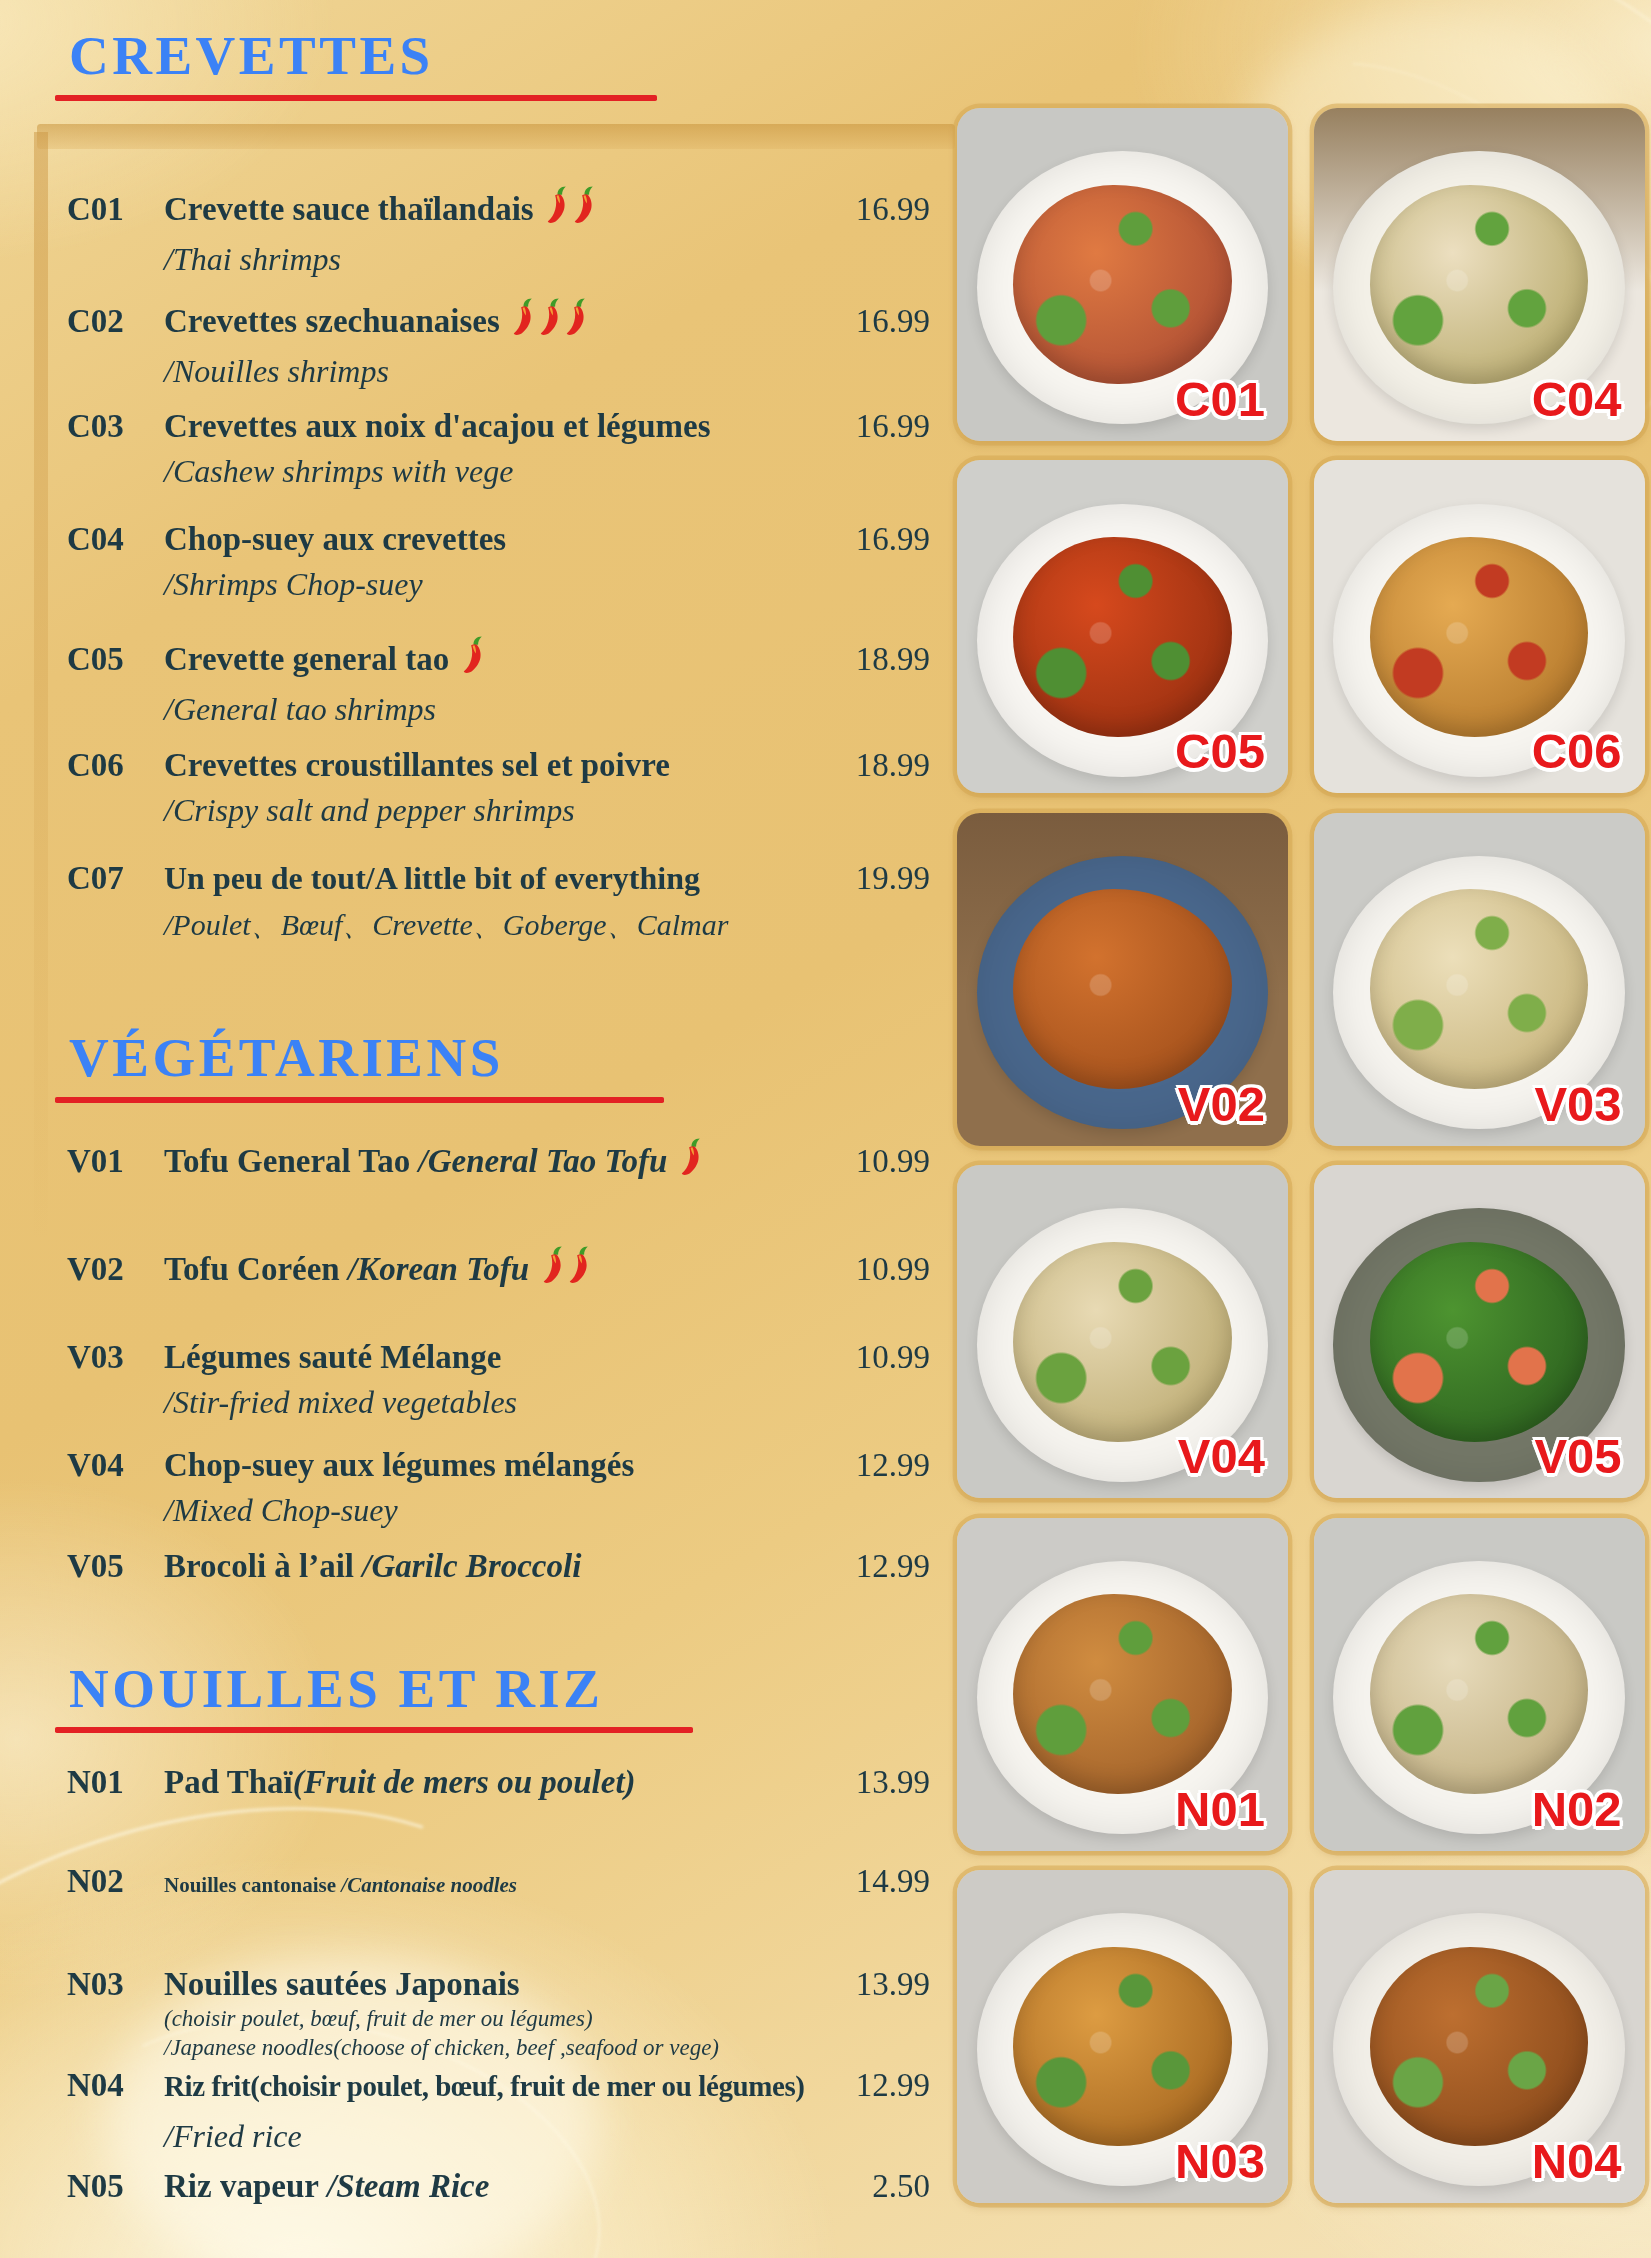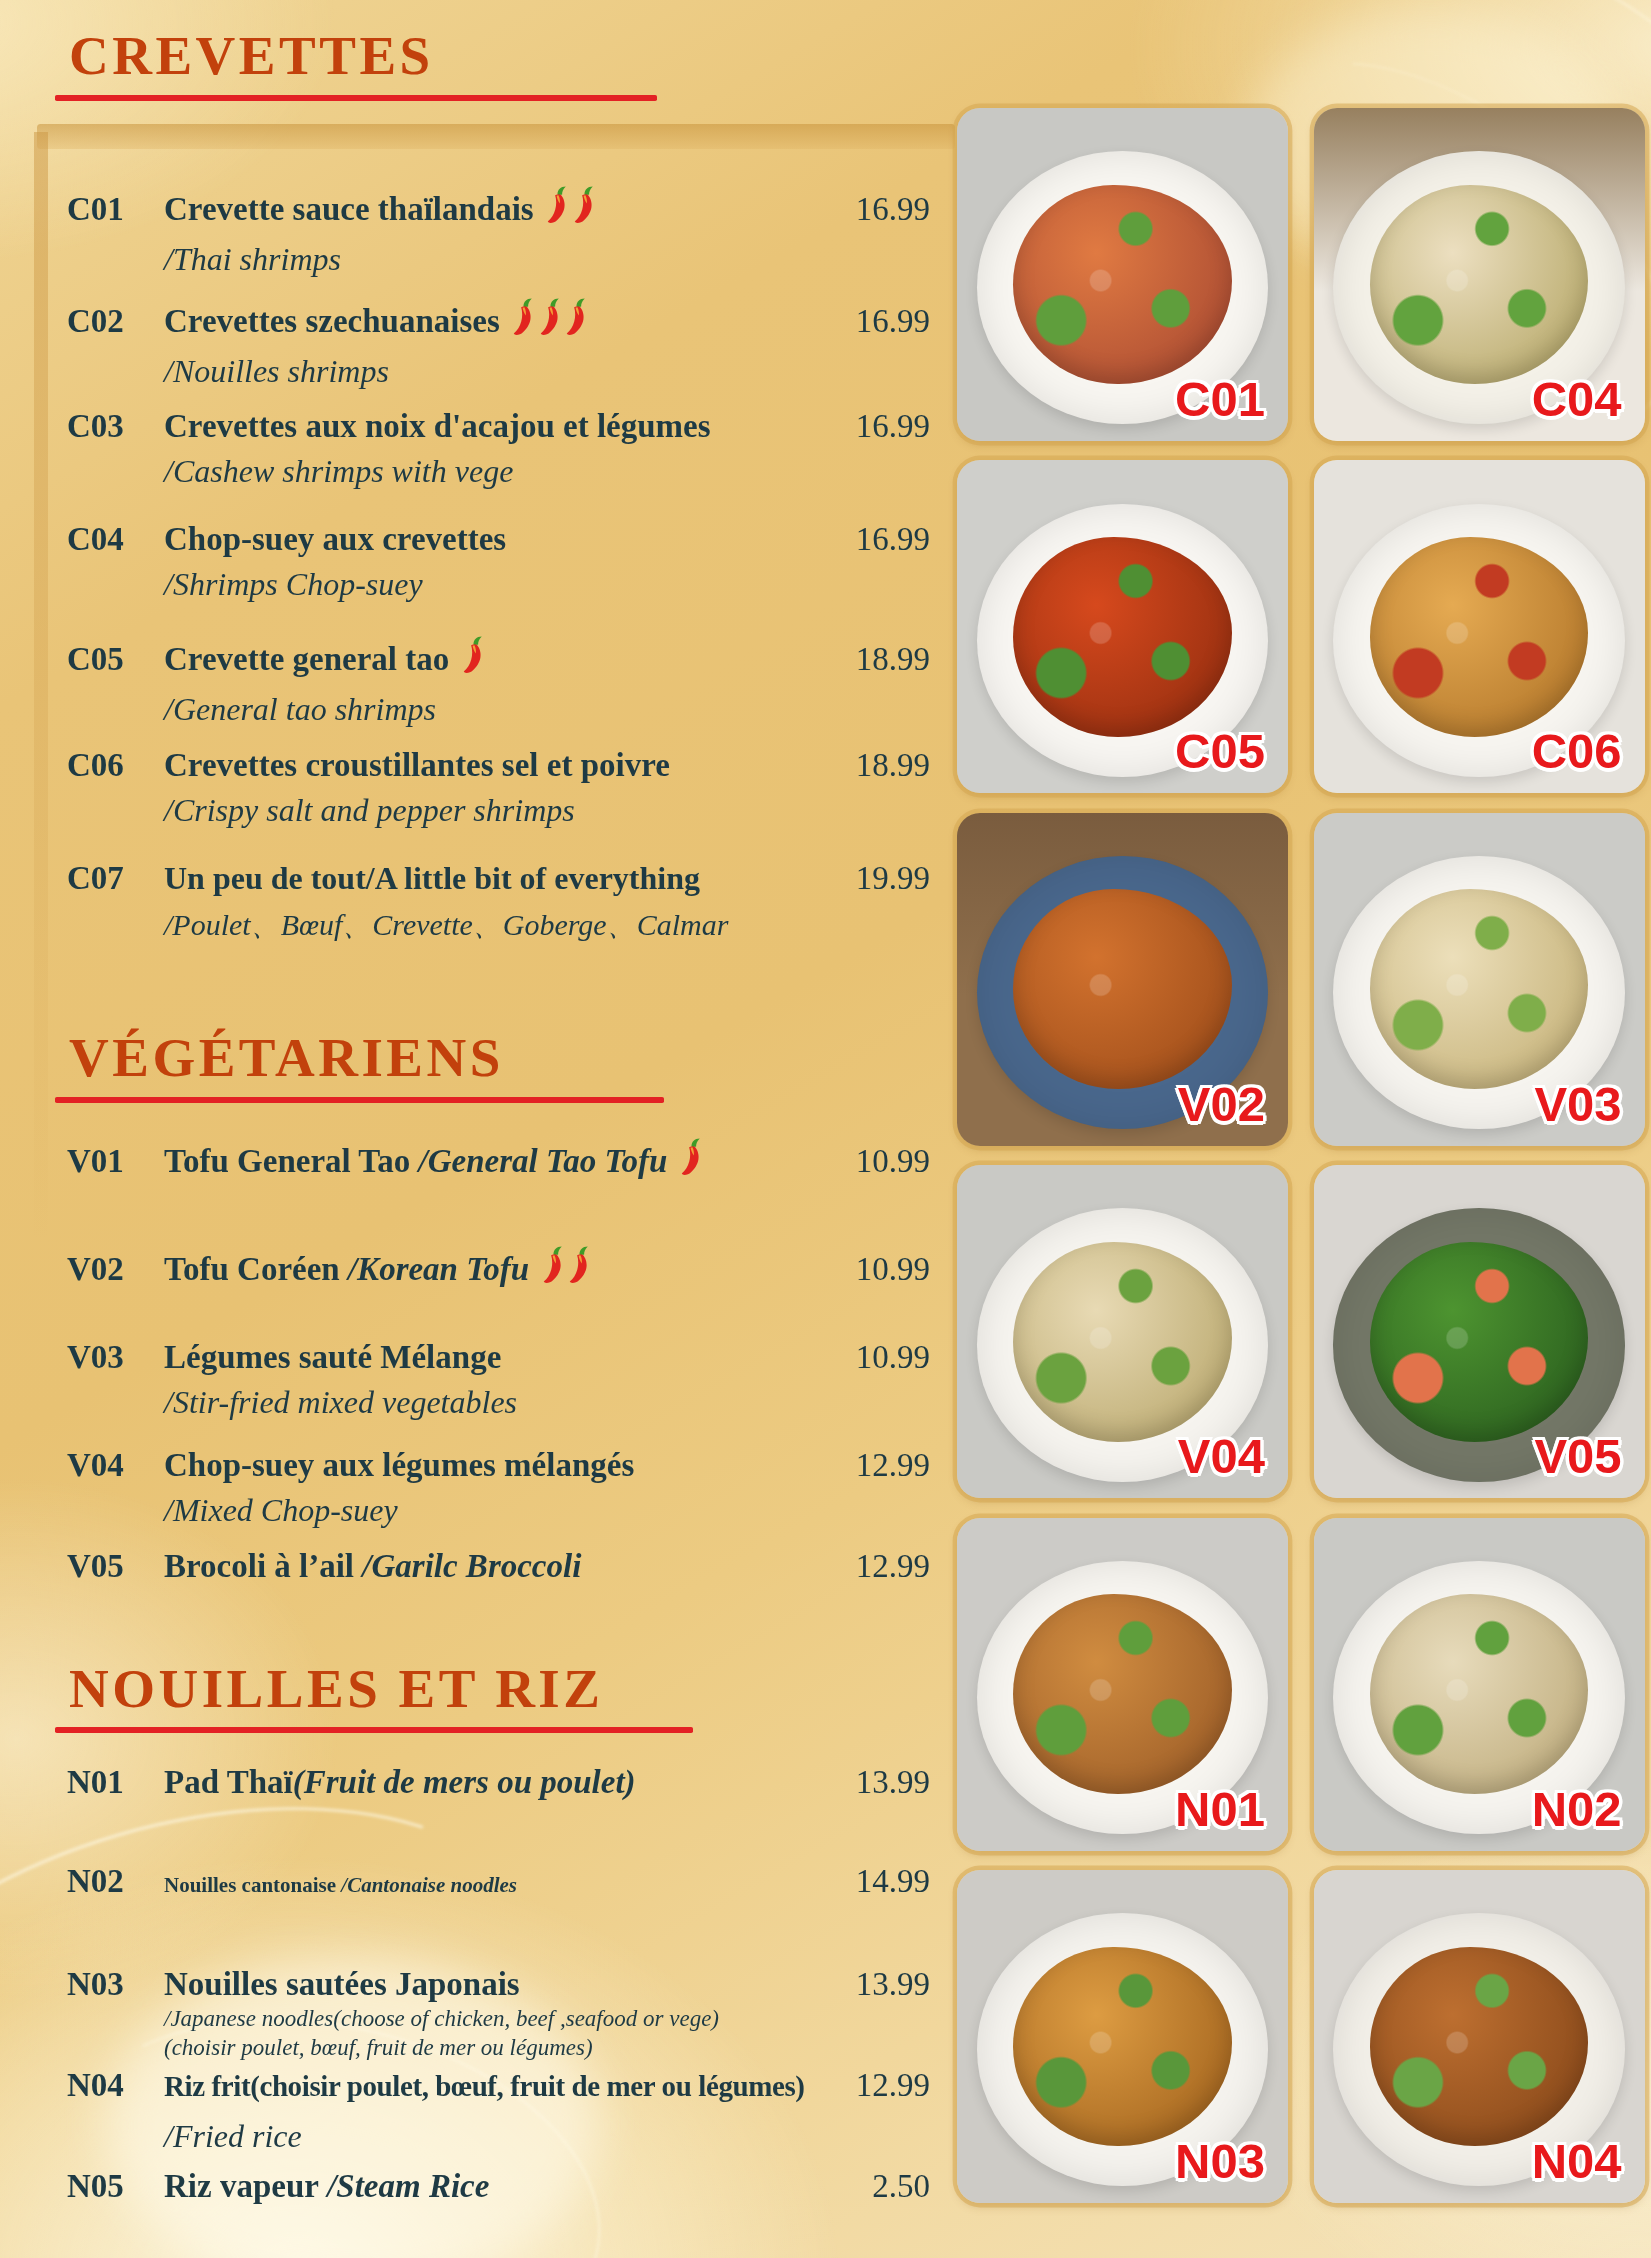--- a/index.html
+++ b/index.html
@@ -27,21 +27,21 @@
 
   
   .band{position:absolute;left:37px;top:124px;width:918px;height:25px;
         background:linear-gradient(180deg,rgba(199,146,58,.55),rgba(222,178,98,.35));
         border-radius:3.5px;}
   .edgeL{position:absolute;left:34px;top:132px;width:14px;height:1112px;
         background:linear-gradient(180deg,rgba(203,150,66,.5),rgba(203,150,66,0));}
 
   .col{position:absolute;left:0;top:0;width:1652px;height:2258px;}
 
-  h2.sec{position:absolute;margin:0;color:#c2410c;font-weight:700;
+  h2.sec{position:absolute;margin:0;color:#3b82f6;font-weight:700;
          font-size:55px;letter-spacing:3.5px;line-height:58px;font-family:"Liberation Serif",serif;}
   .rule{position:absolute;height:6.2px;background:#e32124;border-radius:1.8px;}
 
   .item{position:absolute;left:67px;width:863px;color:#1e3a44;}
   .row{display:flex;align-items:baseline;}
   .code{flex:none;width:97px;font-weight:700;font-size:33px;}
   .ttl{flex:1;font-weight:700;font-size:33px;padding-right:5.3px;white-space:nowrap;}
   .ttl .insub{font-style:italic;}
   .price{flex:none;width:110px;text-align:right;font-weight:400;font-size:33px;}
   .sub{margin-left:97px;margin-top:8px;font-style:italic;font-weight:400;font-size:32px;white-space:nowrap;}
@@ -252,22 +252,22 @@
       <span class="price">14.99</span>
     </div>
   </div>
 
   <div class="item" style="top:1966px">
     <div class="row">
       <span class="code">N03</span>
       <span class="ttl"><span>Nouilles sautées Japonais</span></span>
       <span class="price">13.99</span>
     </div>
+    <div class="sub mini">(choisir poulet, bœuf, fruit de mer ou légumes)</div>
     <div class="sub mini">/Japanese noodles(choose of chicken, beef ,seafood or vege)</div>
-    <div class="sub mini">(choisir poulet, bœuf, fruit de mer ou légumes)</div>
   </div>
 
   <div class="item" style="top:2067px">
     <div class="row">
       <span class="code">N04</span>
       <span class="ttl condensed"><span>Riz frit(choisir poulet, bœuf, fruit de mer ou légumes)</span></span>
       <span class="price">12.99</span>
     </div>
     <div class="sub" style="margin-top:14px;">/Fried rice</div>
   </div>

